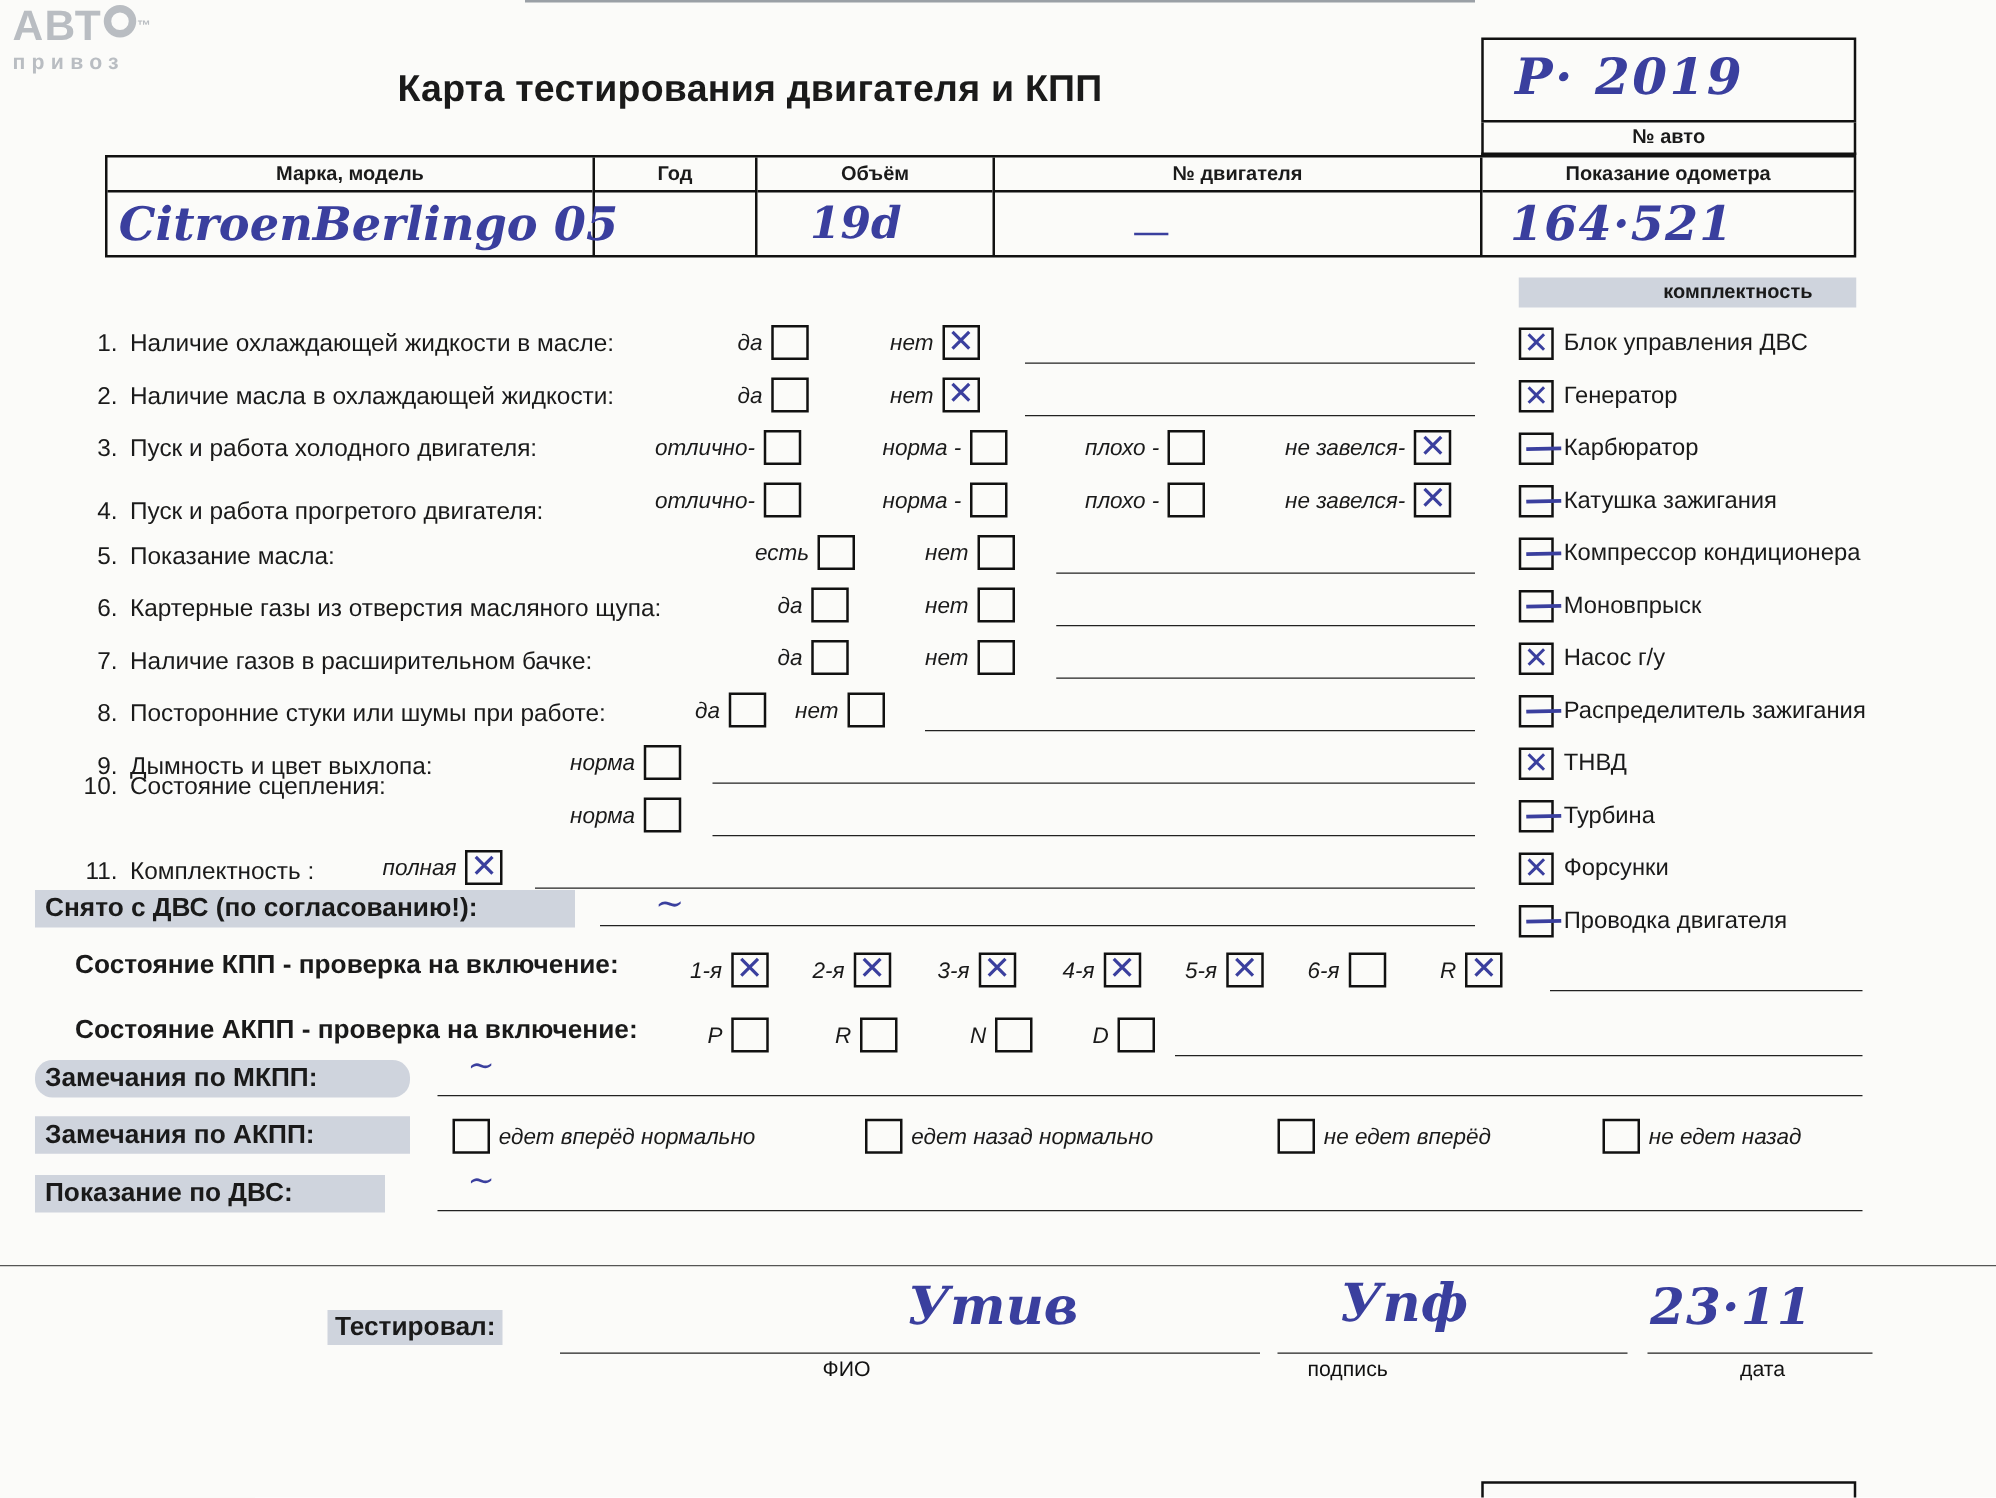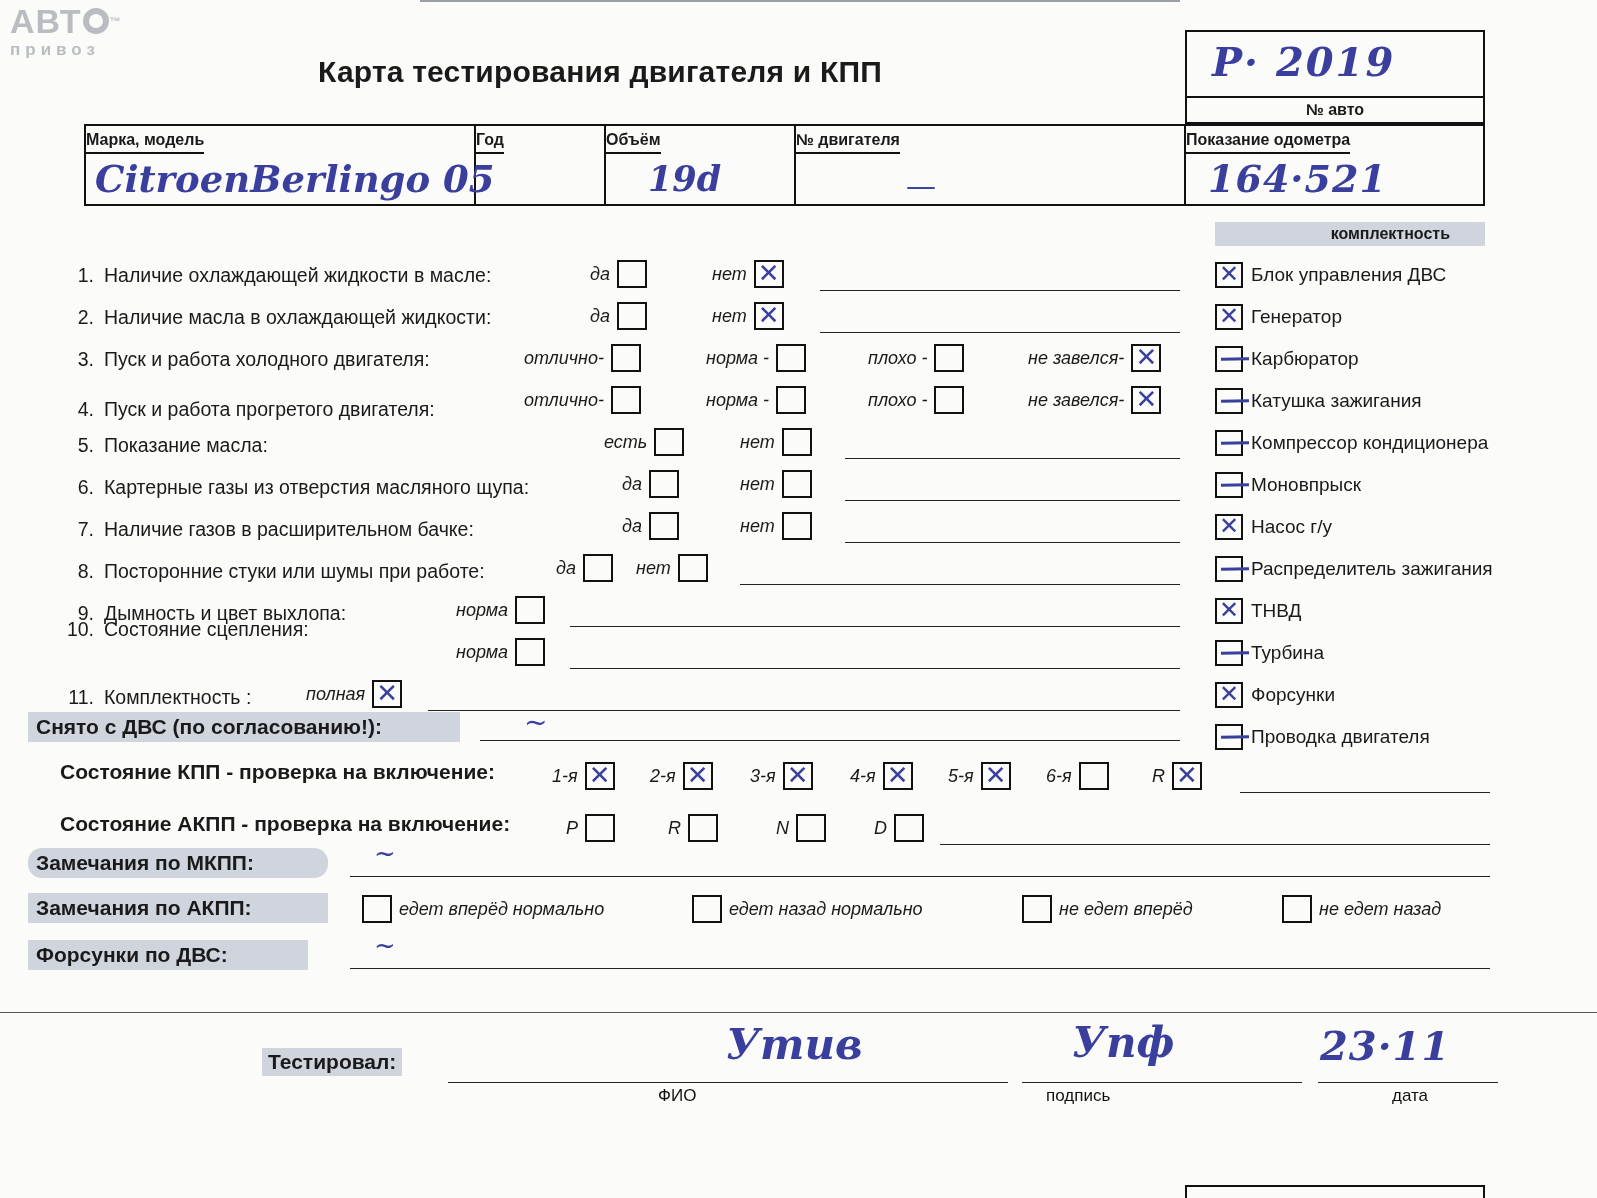--- a/index.html
+++ b/index.html
@@ -29,21 +29,20 @@
     height: 62px;
     color: #b9bdc2;
     font-weight: bold;
     letter-spacing: 1px;
     user-select: none;
   }
   .logo .l1 {
     font-size: 34px;
     line-height: 34px;
     display: flex;
-    align-items: center;
   }
   .logo .ring {
     display: inline-block;
     width: 26px;
     height: 26px;
     border: 6px solid #b9bdc2;
     border-radius: 50%;
     margin: 0 1px;
     box-sizing: border-box;
   }
@@ -161,20 +160,21 @@
     width: 1401px;
     height: 82px;
     border: 2px solid #111;
     box-sizing: border-box;
     display: flex;
   }
   .hdr .cell {
     border-right: 2px solid #111;
     box-sizing: border-box;
     display: flex;
+    flex-direction: column;
   }
   .hdr .cell:last-child { border-right: none; }
   .hdr .cap {
     height: 28px;
     line-height: 28px;
     text-align: center;
     font-size: 16px;
     font-weight: bold;
     border-bottom: 2px solid #111;
     box-sizing: border-box;
@@ -688,21 +688,21 @@
   </div>
   <div class="opt" style="left:1022px; top:895px">
     <span class="cb"></span>
     <span>не едет вперёд</span>
   </div>
   <div class="opt" style="left:1282px; top:895px">
     <span class="cb"></span>
     <span>не едет назад</span>
   </div>
 
-  <div class="gbox" style="left:28px; top:940px; width:280px; height:30px;">Форсунки по ДВС:</div>
+  <div class="gbox" style="left:28px; top:940px; width:280px; height:30px;">Показание по ДВС:</div>
   <div class="line" style="left:350px; top:968px; width:1140px"></div>
   <div class="squiggle" style="left:374px; top:930px; font-size:26px;">~</div>
 
   <div class="hr" style="left:0px; top:1012px; width:1597px"></div>
 
   <div class="tester-lbl">Тестировал:</div>
   <div class="line" style="left:448px; top:1082px; width:560px"></div>
   <div class="line" style="left:1022px; top:1082px; width:280px"></div>
   <div class="line" style="left:1318px; top:1082px; width:180px"></div>
 

